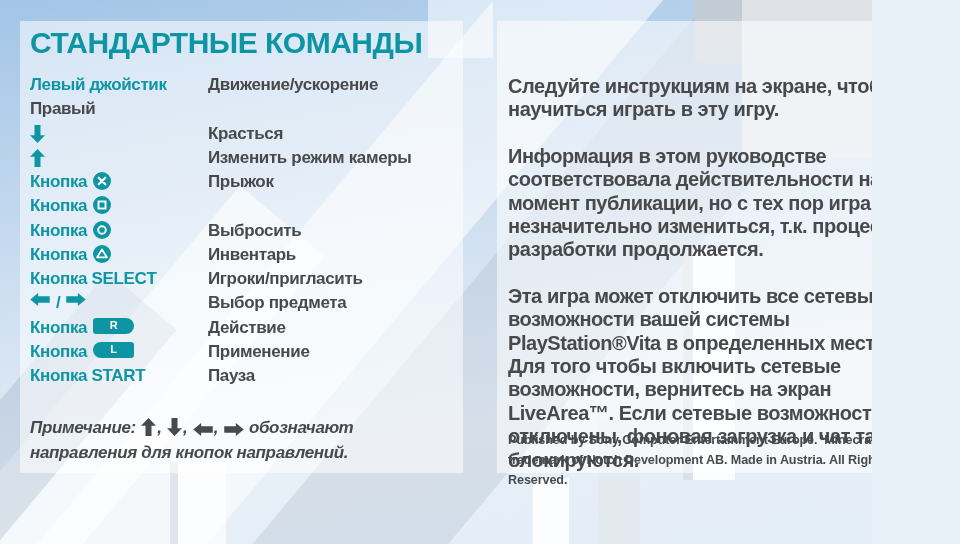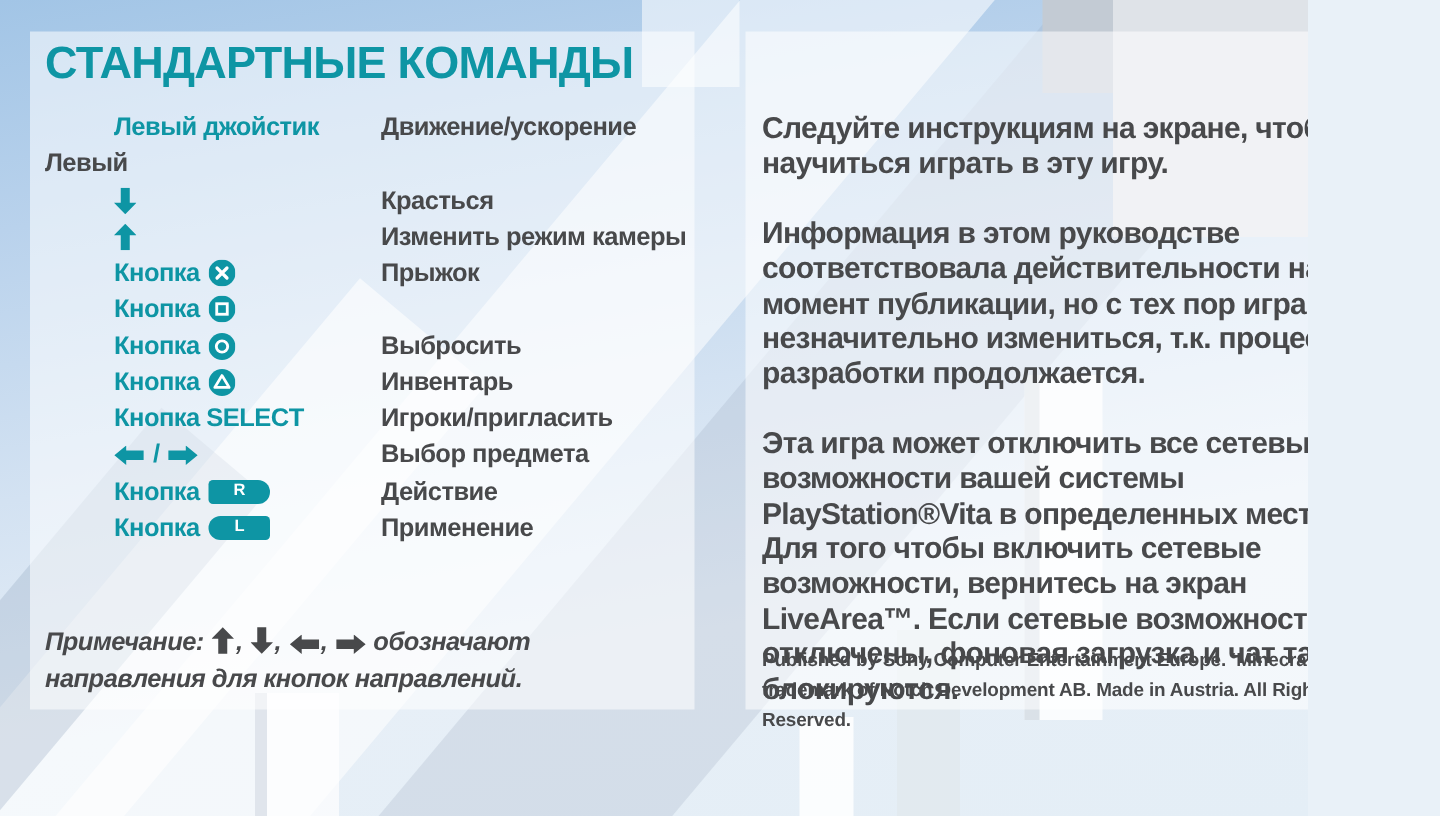--- a/index.html
+++ b/index.html
@@ -23,21 +23,21 @@
 
   .panel{position:absolute;top:21px;height:452px;background:rgba(255,255,255,.55);}
   .panel-left{left:20px;width:443px;}
   .panel-right{left:497px;width:445px;}
 
   h1.page-title{position:absolute;left:10px;top:0;margin:0;font-size:30px;line-height:44px;
       letter-spacing:-.5px;color:var(--accent);}
 
   .cmd-list{position:absolute;left:10px;top:52px;width:424px;}
   .cmd-row{display:flex;align-items:center;height:24.25px;font-size:17px;letter-spacing:-.35px;}
-  .cmd-control{width:178px;flex:0 0 178px;display:flex;align-items:center;gap:6px;color:var(--accent);margin-left:46px;}
+  .cmd-control{width:178px;flex:0 0 178px;display:flex;align-items:flex-start;gap:6px;color:var(--accent);}
   .cmd-action{color:var(--ink);white-space:nowrap;}
   .icon{display:inline-block;color:var(--accent);}
   .cmd-control .icon{flex:0 0 auto;}
   .shoulder-key{display:inline-flex;width:41px;height:16px;align-items:center;justify-content:center;
       background:var(--accent);color:#fff;font-size:11px;line-height:1;letter-spacing:0;}
   .key-r{border-radius:3px 8px 8px 3px;}
   .key-l{border-radius:8px 3px 3px 8px;}
 
   .note{position:absolute;left:10px;top:394px;width:430px;margin:0;font-size:17px;
       letter-spacing:-.35px;line-height:25px;color:var(--ink);font-style:italic;}
@@ -103,21 +103,21 @@
   <div class="panel panel-left">
     <h1 class="page-title">СТАНДАРТНЫЕ КОМАНДЫ</h1>
     <div class="cmd-list" id="cmd-list">
         <div class="cmd-row">
           <span class="cmd-control">
             <span class="ctl-text">Левый джойстик</span>
           </span>
           <span class="cmd-action">Движение/ускорение</span>
         </div>
         <div class="cmd-row">
-          <span class="cmd-action">Левый</span>
+          <span class="cmd-action">Правый</span>
         </div>
         <div class="cmd-row">
           <span class="cmd-control">
             <svg class="icon icon-arrow-down" width="15" height="18">
               <use href="#sym-arrow-down" xlink:href="#sym-arrow-down"></use>
             </svg>
           </span>
           <span class="cmd-action">Красться</span>
         </div>
         <div class="cmd-row">
@@ -187,20 +187,26 @@
             <span class="shoulder-key key-r">R</span>
           </span>
           <span class="cmd-action">Действие</span>
         </div>
         <div class="cmd-row">
           <span class="cmd-control">
             <span class="ctl-text">Кнопка</span>
             <span class="shoulder-key key-l">L</span>
           </span>
           <span class="cmd-action">Применение</span>
+        </div>
+        <div class="cmd-row">
+          <span class="cmd-control">
+            <span class="ctl-text">Кнопка START</span>
+          </span>
+          <span class="cmd-action">Пауза</span>
         </div>
       </div>
     <p class="note" id="note"><span>Примечание: </span><svg class="icon icon-arrow-up" width="15" height="18">
           <use href="#sym-arrow-up" xlink:href="#sym-arrow-up"></use>
         </svg><span>, </span><svg class="icon icon-arrow-down" width="15" height="18">
           <use href="#sym-arrow-down" xlink:href="#sym-arrow-down"></use>
         </svg><span>, </span><svg class="icon icon-arrow-left" width="20" height="13">
           <use href="#sym-arrow-left" xlink:href="#sym-arrow-left"></use>
         </svg><span>, </span><svg class="icon icon-arrow-right" width="20" height="13">
           <use href="#sym-arrow-right" xlink:href="#sym-arrow-right"></use>

